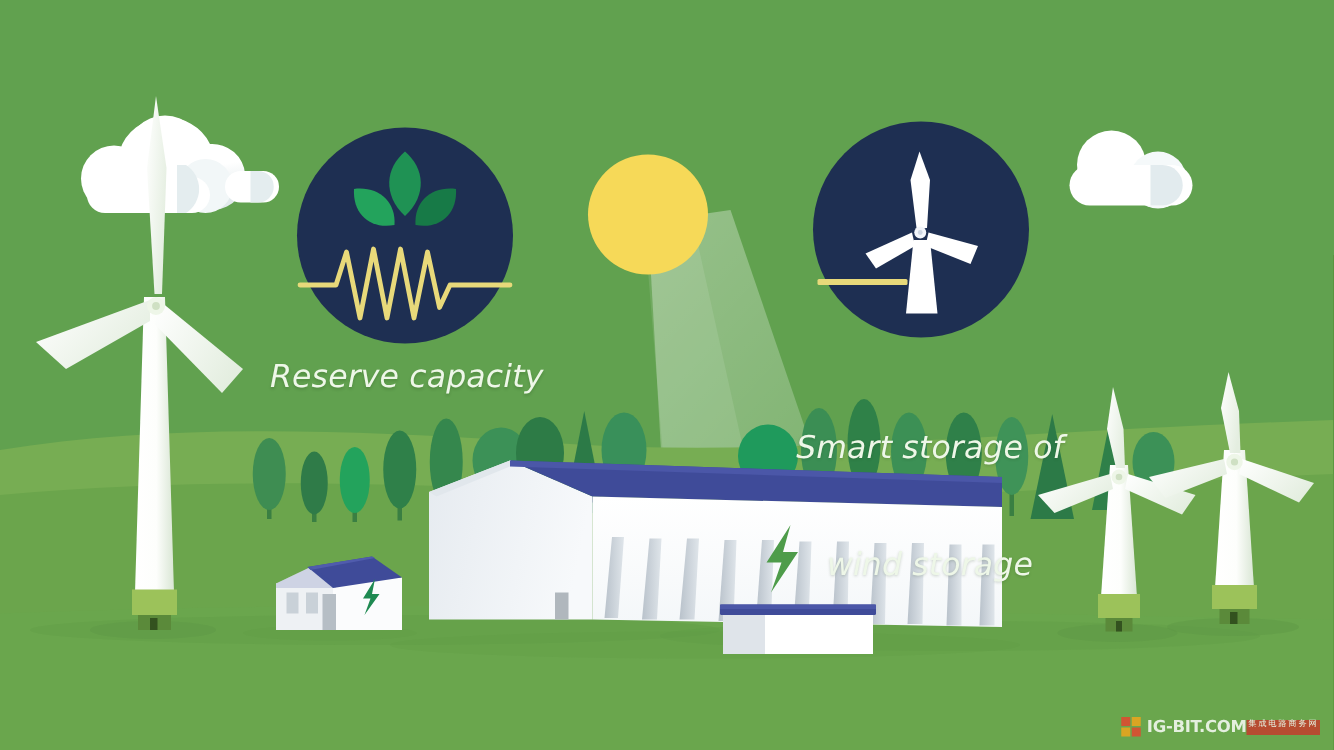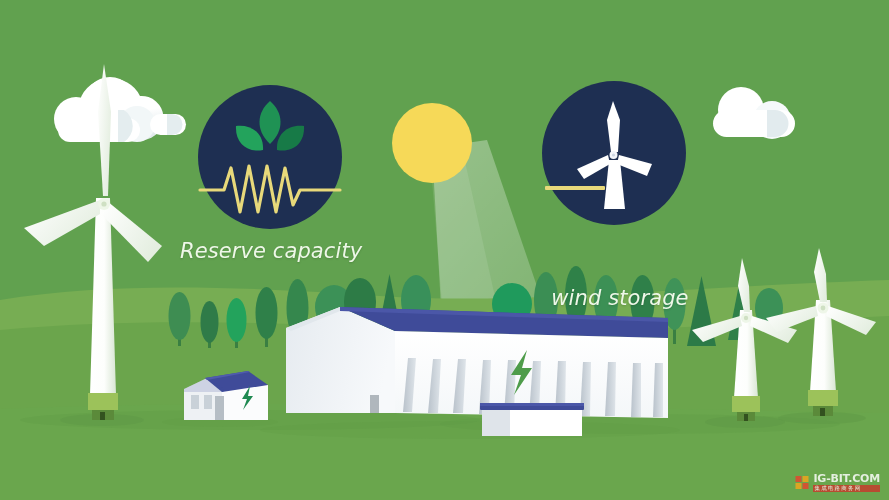--- a/index.html
+++ b/index.html
@@ -58,21 +58,21 @@
     opacity: 0.82;
   }
   #watermark .wm-mark {
     width: 15px;
     height: 15px;
     position: relative;
     flex: none;
   }
   #watermark .wm-text-wrap {
     display: flex;
-    flex-direction: column;
+    flex-direction: row;
     line-height: 1;
   }
   #watermark .wm-title {
     font-family: "DejaVu Sans", sans-serif;
     font-weight: bold;
     font-size: 11px;
     color: #ffffff;
     letter-spacing: -0.2px;
   }
   #watermark .wm-sub {
@@ -394,20 +394,21 @@
       </g>
       <g>
         <rect x="545" y="186" width="60" height="4" rx="1" fill="#e8d97a"></rect>
       </g>
     </g>
   </svg>
 
   <div class="label-text" id="label-reserve">Reserve capacity</div>
 
   <div class="label-text" id="label-wind">
+    <div>Smart storage of</div>
     <div>wind storage</div>
   </div>
 
   <div id="watermark">
     <div class="wm-mark">
       <svg width="15" height="15" viewBox="0 0 15 15">
         <rect x="0.5" y="1" width="6" height="6" fill="#e8442e"></rect>
         <rect x="7.5" y="1" width="6" height="6" fill="#f3a51a"></rect>
         <rect x="0.5" y="8" width="6" height="6" fill="#f3a51a"></rect>
         <rect x="7.5" y="8" width="6" height="6" fill="#e8442e"></rect>

